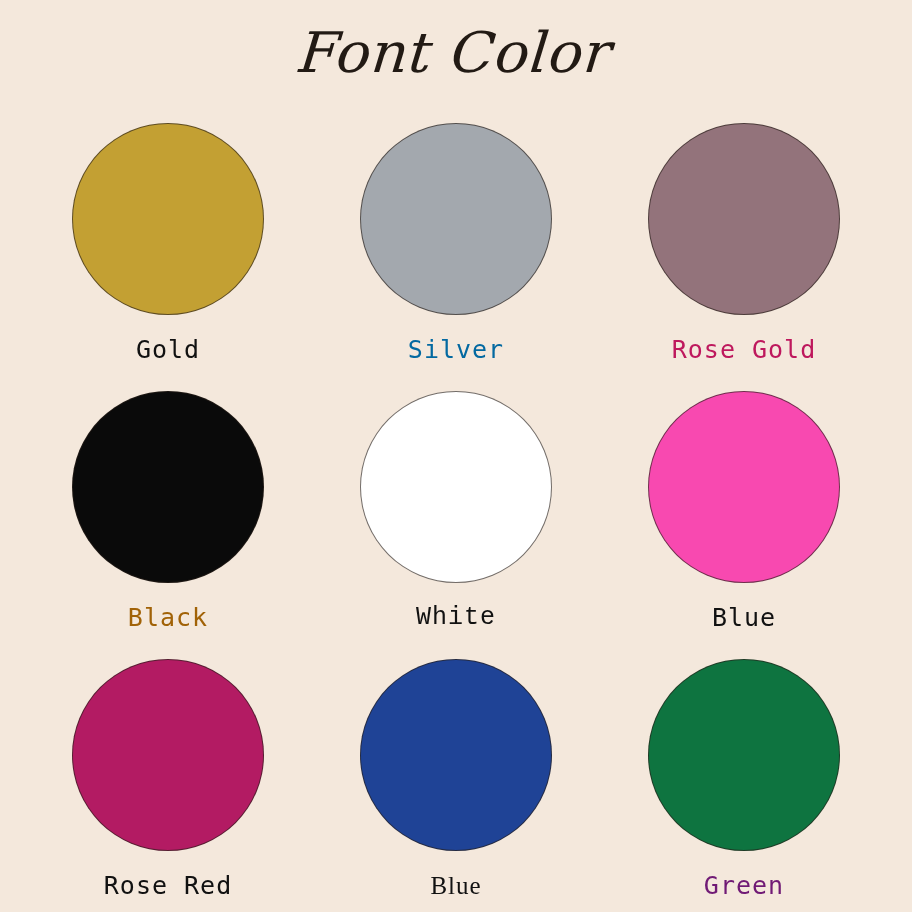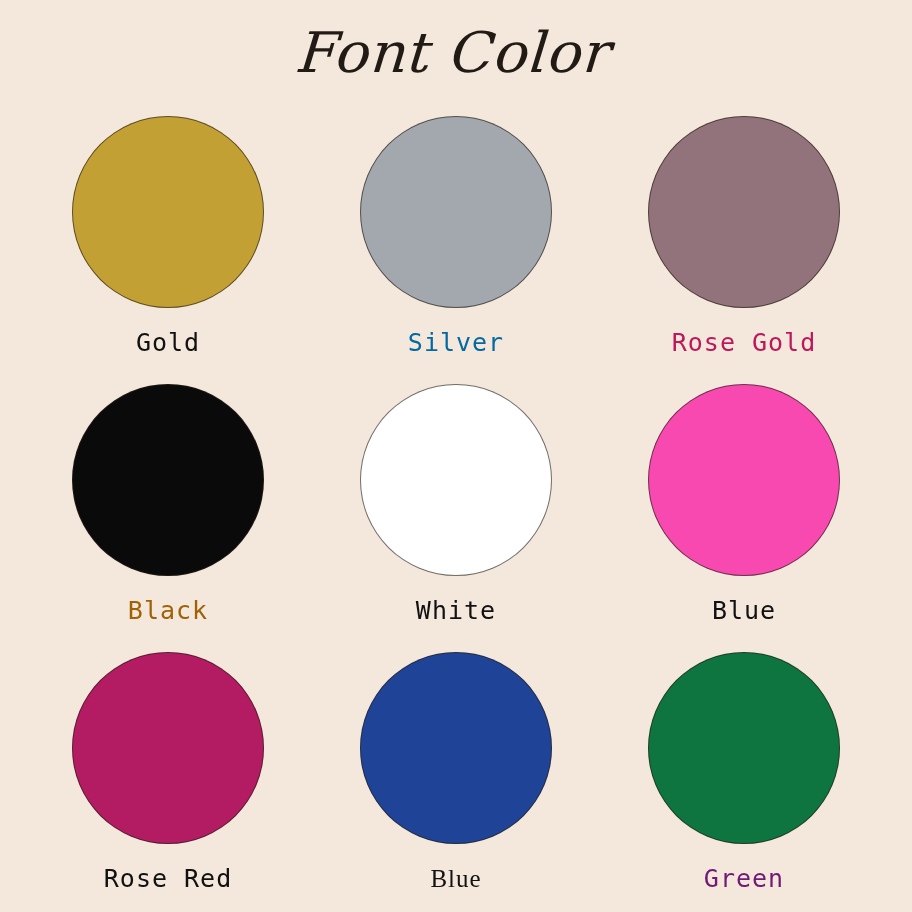--- a/index.html
+++ b/index.html
@@ -47,21 +47,21 @@
     color: #221A14;
     
     transform: skewX(-6deg) scaleX(1.02);
     white-space: nowrap;
     text-rendering: geometricPrecision;
   }
 
   
   .grid {
     position: absolute;
-    top: 100px;
+    top: 107px;
     left: 0;
     width: 912px;
     height: 804px;
     display: grid;
     grid-template-columns: repeat(3, 1fr);
     grid-template-rows: repeat(3, 1fr);
     box-sizing: border-box;
     padding: 0 24px;
   }
 
@@ -122,21 +122,21 @@
       <div class="swatch-label" style="color: #be185d;">Rose Gold</div>
     </div>
 
     <div class="cell">
       <div class="swatch" style="background-color: rgb(10, 10, 10);"></div>
       <div class="swatch-label" style="color: #a16207;">Black</div>
     </div>
 
     <div class="cell">
       <div class="swatch" style="background-color: rgb(255, 255, 255);"></div>
-      <div class="swatch-label" style="color: rgb(17, 17, 17);">White</div>
+      <div class="swatch-label" style="color: rgb(17, 17, 17); font-family: Liberation Mono, monospace;">White</div>
     </div>
 
     <div class="cell">
       <div class="swatch" style="background-color: rgb(248, 73, 176);"></div>
       <div class="swatch-label" style="color: rgb(17, 17, 17);">Blue</div>
     </div>
 
     <div class="cell">
       <div class="swatch" style="background-color: rgb(179, 27, 99);"></div>
       <div class="swatch-label" style="color: rgb(17, 17, 17);">Rose Red</div>

